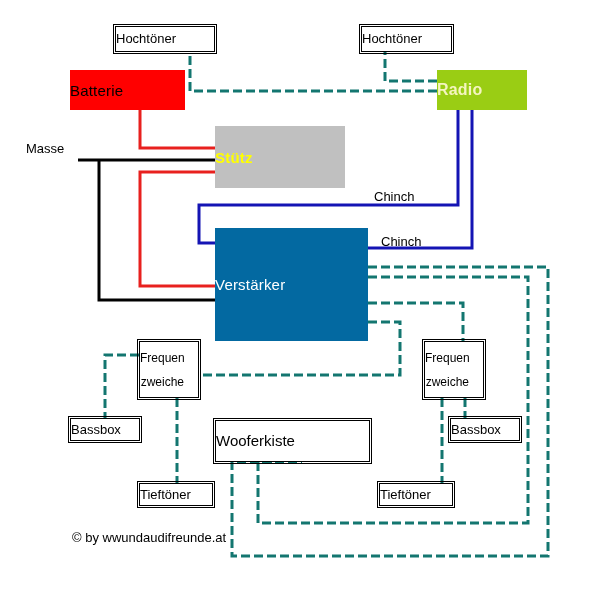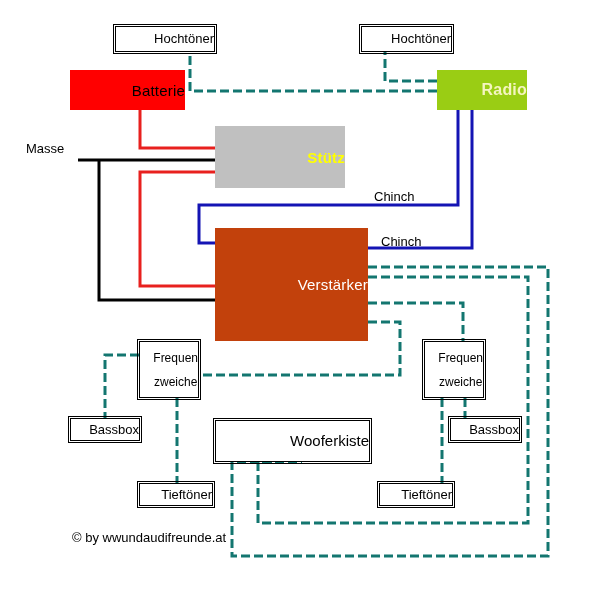--- a/index.html
+++ b/index.html
@@ -20,21 +20,21 @@
     left: 0;
     top: 0;
     width: 591px;
     height: 591px;
   }
   .node {
     position: absolute;
     box-sizing: border-box;
     display: flex;
     align-items: center;
-    justify-content: flex-end;
+    justify-content: flex-start;
     z-index: 5;
   }
   
   .block {
     border: none;
   }
   .block .lbl {
     font-size: 15px;
     letter-spacing: 0.2px;
   }
@@ -124,21 +124,21 @@
   </div>
 
   <div class="node block" style="left:437px; top:70px; width:90px; height:40px; background:#9acd14;">
     <span class="lbl" style="color:#f5f5c0; font-weight:bold; font-size:16px;">Radio</span>
   </div>
 
   <div class="node block" style="left:215px; top:126px; width:130px; height:62px; background:#c0c0c0;">
     <span class="lbl" style="color:#ffff00; font-weight:bold; font-size:15px;">Stütz</span>
   </div>
 
-  <div class="node block" style="left:215px; top:228px; width:153px; height:113px; background:#c2410c;">
+  <div class="node block" style="left:215px; top:228px; width:153px; height:113px; background:#0369a1;">
     <span class="lbl" style="color:#ffffff; font-size:15px;">Verstärker</span>
   </div>
 
   <div class="node outlined two-line" style="left:139px; top:341px; width:60px; height:57px;">
     <span class="lbl">Frequen
 zweiche</span>
   </div>
 
   <div class="node outlined two-line" style="left:424px; top:341px; width:60px; height:57px;">
     <span class="lbl">Frequen

